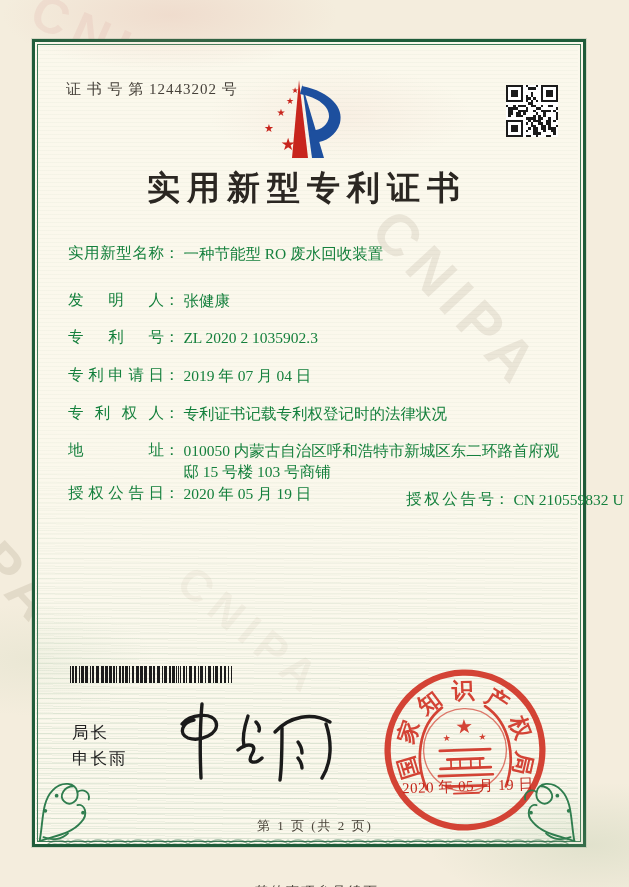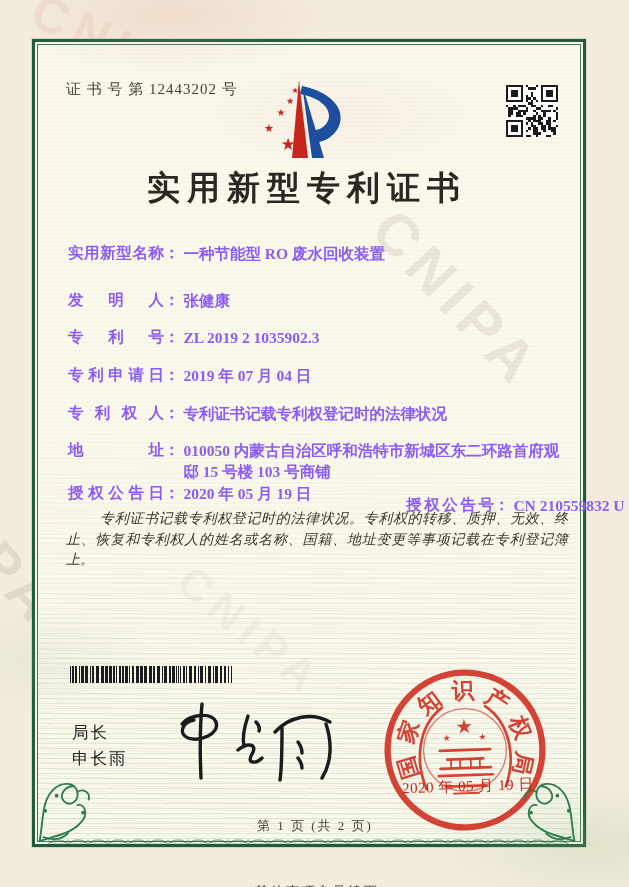--- a/index.html
+++ b/index.html
@@ -53,29 +53,29 @@
   .wm-mid{left:200px;top:556px;font-size:44px;color:rgba(160,145,115,0.08);transform:rotate(40deg);}
   
   .cert-no{left:66px;top:80px;font-size:15px;color:#46413a;letter-spacing:1px;}
   .logo{left:256px;top:72px;width:96px;height:92px;}
   .qr{left:506px;top:85px;width:52px;height:52px;}
   .title{
     left:33px;top:166px;width:548px;text-align:center;
     font-size:33px;font-weight:bold;letter-spacing:7px;color:#2b2722;font-family:Liberation Serif, serif;
   }
   
-  .field-row{left:68px;font-size:15.5px;color:#8b5cf6;font-weight:bold;}
+  .field-row{left:68px;font-size:15.5px;color:#15803d;}
   .f-label{
     display:inline-block;width:96px;vertical-align:top;
     text-align:justify;text-align-last:justify;
   }
   .f-colon{display:inline-block;vertical-align:top;}
   .f-value{display:inline-block;vertical-align:top;line-height:21px;}
   .f-value-wide{width:390px;}
-  .grant-pair2{position:absolute;left:338px;top:12px;white-space:nowrap;}
+  .grant-pair2{position:absolute;left:338px;top:6px;white-space:nowrap;}
   .grant-pair2 .f-label{width:88px;}
   
   .body-text{
     left:66px;top:509px;width:502px;
     font-size:14px;line-height:20.5px;color:#3b362c;
     font-style:italic;text-align:justify;
   }
   .body-text p{margin:0;text-indent:34px;}
   
   .barcode{left:70px;top:666px;width:165px;height:17px;}
@@ -260,21 +260,21 @@
 <div class="abs field-row" style="top:243px">
   <span class="f-label">实用新型名称</span><span class="f-colon">：</span>
   <span class="f-value">一种节能型 RO 废水回收装置</span>
 </div>
 <div class="abs field-row" style="top:290px">
   <span class="f-label">发明人</span><span class="f-colon">：</span>
   <span class="f-value">张健康</span>
 </div>
 <div class="abs field-row" style="top:327px">
   <span class="f-label">专利号</span><span class="f-colon">：</span>
-  <span class="f-value">ZL 2019 2 1035902.3</span>
+  <span class="f-value">ZL 2020 2 1035902.3</span>
 </div>
 <div class="abs field-row" style="top:365px">
   <span class="f-label">专利申请日</span><span class="f-colon">：</span>
   <span class="f-value">2019 年 07 月 04 日</span>
 </div>
 <div class="abs field-row" style="top:403px">
   <span class="f-label">专利权人</span><span class="f-colon">：</span>
   <span class="f-value">专利证书记载专利权登记时的法律状况</span>
 </div>
 <div class="abs field-row" style="top:440px">
@@ -284,21 +284,20 @@
 <div class="abs field-row" style="top:483px">
   <span class="f-label">授权公告日</span><span class="f-colon">：</span>
   <span class="f-value">2020 年 05 月 19 日</span>
   <span class="grant-pair2">
     <span class="f-label">授权公告号</span><span class="f-colon">：</span>
     <span class="f-value">CN 210559832 U</span>
   </span>
 </div>
 
 <div class="abs body-text">
-  <p>专利证书记载专利权登记时的法律状况。专利权的转移、质押、无效、终止、恢复和专利权人的姓名或名称、国籍、地址变更等事项记载在专利登记簿上。</p>
 </div>
 
 <svg id="barcode-svg" class="abs barcode" viewBox="0 0 165 17" preserveAspectRatio="none" shape-rendering="crispEdges">
     <rect x="0" y="0" width="1" height="17" fill="#1c1c1c"></rect>
     <rect x="2" y="0" width="2" height="17" fill="#1c1c1c"></rect>
     <rect x="5" y="0" width="2" height="17" fill="#1c1c1c"></rect>
     <rect x="9" y="0" width="1" height="17" fill="#1c1c1c"></rect>
     <rect x="11" y="0" width="3" height="17" fill="#1c1c1c"></rect>
     <rect x="15" y="0" width="3" height="17" fill="#1c1c1c"></rect>
     <rect x="20" y="0" width="1" height="17" fill="#1c1c1c"></rect>

